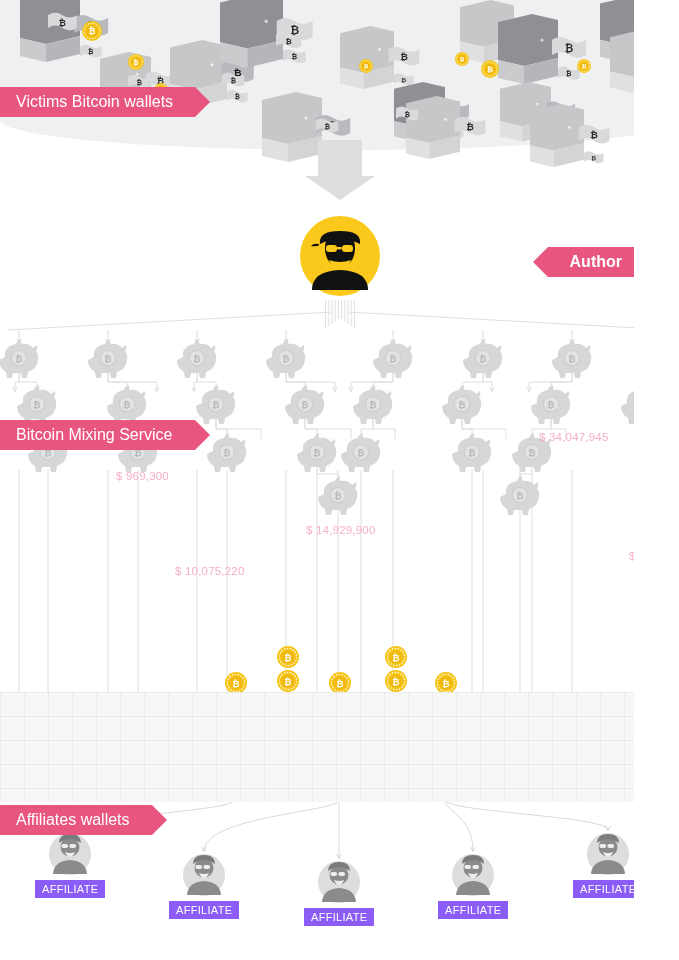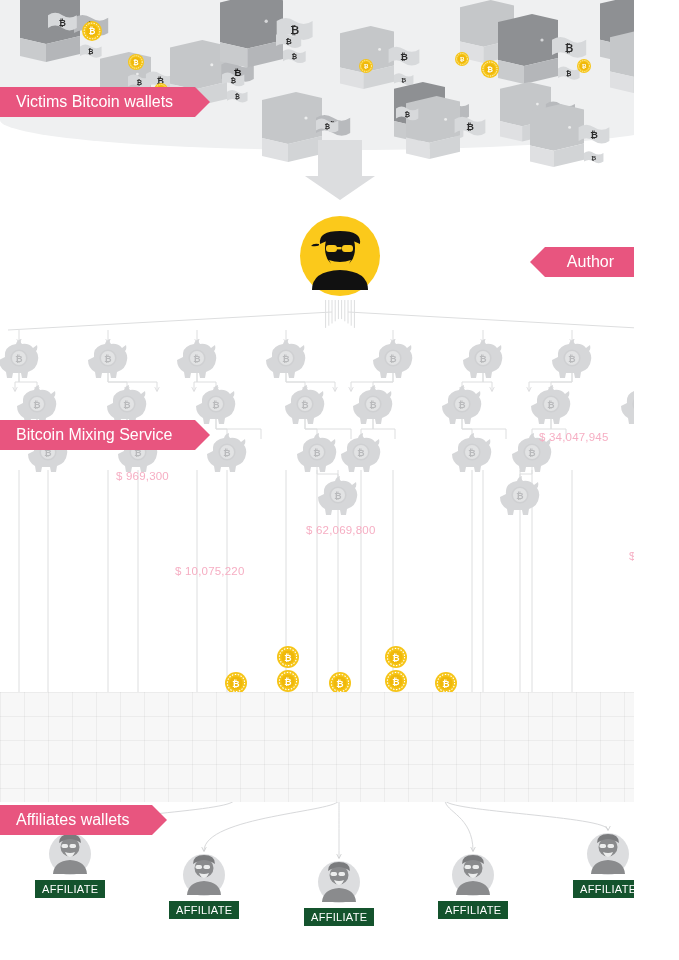--- a/index.html
+++ b/index.html
@@ -14,37 +14,37 @@
        background-image:linear-gradient(to right,rgba(0,0,0,.045) 1px,transparent 1px),
                         linear-gradient(to bottom,rgba(0,0,0,.045) 1px,transparent 1px);
        background-size:24px 24px;}
 
   
   .ribbon{position:absolute;height:30px;background:#e8557f;color:#ffffff;
           font-size:16px;line-height:30px;white-space:nowrap;}
   .ribbon.left{padding:0 22px 0 16px;}
   .ribbon.left::after{content:"";position:absolute;right:-15px;top:0;width:0;height:0;
         border-top:15px solid transparent;border-bottom:15px solid transparent;border-left:15px solid #e8557f;}
-  .ribbon.right{padding:0 20px 0 22px;}
+  .ribbon.right{padding:0 12px 0 22px;font-weight:bold;}
   .ribbon.right::before{content:"";position:absolute;left:-15px;top:0;width:0;height:0;
         border-top:15px solid transparent;border-bottom:15px solid transparent;border-right:15px solid #e8557f;}
 
   
   .amount{position:absolute;color:#f6aec3;font-size:11.5px;white-space:nowrap;letter-spacing:.2px;}
 
   
   .layer{position:absolute;left:0;top:0;width:679px;height:960px;}
   .layer.nohit{pointer-events:none;}
 
   
   .author-circle{position:absolute;left:300px;top:216px;width:80px;height:80px;border-radius:50%;
                  background:#fbc91b;}
 
   
-  .aff-chip{position:absolute;background:#14532d;color:#ffffff;font-size:11px;line-height:16px;
+  .aff-chip{position:absolute;background:#8b5cf6;color:#ffffff;font-size:11px;line-height:16px;
             padding:1px 7px;white-space:nowrap;letter-spacing:.3px;}
 </style>
 </head>
 <body>
 
 <div id="stage">
 
   <div class="band-top"></div>
 
   <svg class="layer nohit" viewBox="0 0 679 960" width="679" height="960">
@@ -375,21 +375,21 @@
   </div>
 
 
   <div class="ribbon left" style="left:0;top:805px;">
     <span>Affiliates wallets</span>
   </div>
 
   <div id="amount-host">
       <div class="amount" style="left: 116px; top: 470px;">$ 969,300</div>
       <div class="amount" style="left: 175px; top: 565px;">$ 10,075,220</div>
-      <div class="amount" style="left: 306px; top: 524px;">$ 62,069,800</div>
+      <div class="amount" style="left: 306px; top: 524px;">$ 14,929,900</div>
       <div class="amount" style="left: 539px; top: 431px;">$ 34,047,945</div>
       <div class="amount" style="left: 629px; top: 550px;">$ 31,437,1</div>
     </div>
   <div id="chip-host">
       <div class="aff-chip" style="left: 35px; top: 880px;">AFFILIATE</div>
       <div class="aff-chip" style="left: 169px; top: 901px;">AFFILIATE</div>
       <div class="aff-chip" style="left: 304px; top: 908px;">AFFILIATE</div>
       <div class="aff-chip" style="left: 438px; top: 901px;">AFFILIATE</div>
       <div class="aff-chip" style="left: 573px; top: 880px;">AFFILIATE</div>
     </div>

